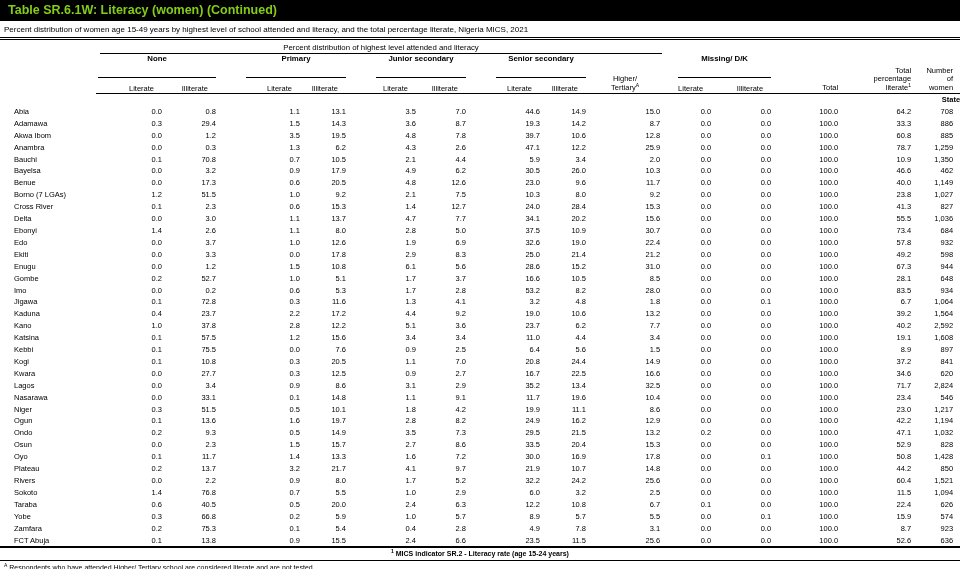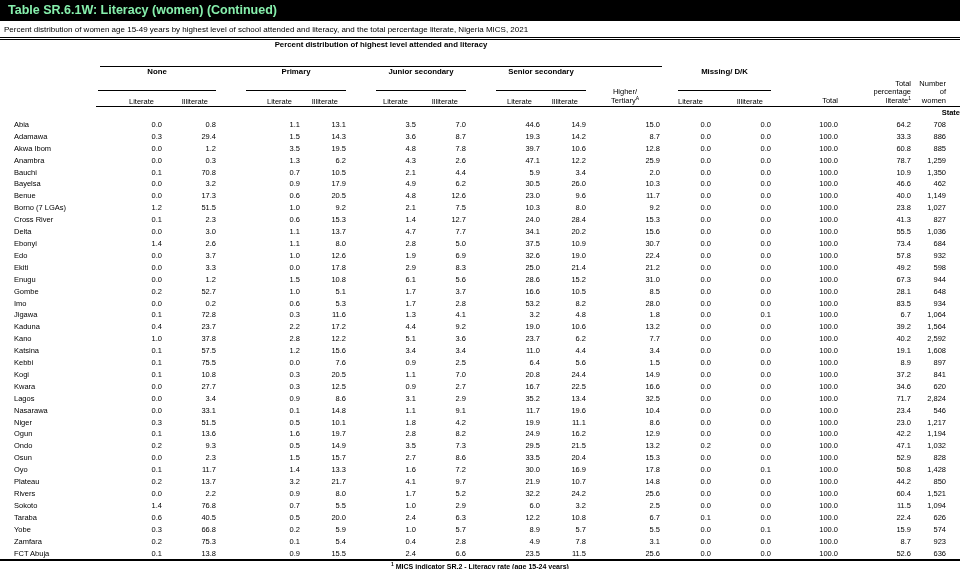--- a/index.html
+++ b/index.html
@@ -2,53 +2,53 @@
 <html><head>
 <meta charset="utf-8">
 <style>
   html,body{margin:0;padding:0;background:#ffffff;}
   body{
     width:960px;height:569px;overflow:hidden;
     font-family:"Liberation Sans","DejaVu Sans",sans-serif;
     color:#000;
   }
   .titlebar{
-    background:#000;color:#86efac;height:21px;line-height:21px;
+    background:#000;color:#84cc16;height:21px;line-height:21px;
     font-size:12.5px;font-weight:bold;padding-left:8px;
   }
   .subtitle{
     font-size:8px;line-height:11px;padding:3px 0 2px 4px;
     border-bottom:1.5px solid #000;
   }
   table{
     width:960px;border-collapse:collapse;table-layout:fixed;
     margin-top:1px;border-top:1px solid #000;border-bottom:2.5px solid #000;
   }
   th,td{padding:0;font-weight:normal;font-size:7.5px;white-space:nowrap;overflow:hidden;}
   thead th{vertical-align:bottom;}
   .spanner-cell{height:14px;}
   .spanner-cell .gline{
-    display:block;text-align:center;font-weight:bold;font-size:7.8px;
-    border-bottom:1px solid #000;padding-bottom:17px;margin-left:4px;
+    display:block;text-align:center;font-weight:normal;font-size:7.8px;
+    border-bottom:1px solid #000;padding-bottom:1px;margin-left:4px;
   }
   .group-row th{height:17px;}
   .group .gline{
     display:block;text-align:center;font-weight:bold;font-size:7.8px;
     border-bottom:1px solid #000;padding-bottom:14px;margin:0 2px;
   }
   .group.inset .gline{margin-left:28px;}
   .group.inset-sm .gline{margin-left:16px;}
   .sub-row th{height:15px;}
   .sub-h{text-align:right;padding-right:10px;font-size:7.5px;}
   .hb{border-bottom:1.5px solid #000;}
   .v-bot{vertical-align:bottom;text-align:right;line-height:8.5px;padding-bottom:1px;}
   .higher-h{vertical-align:bottom;text-align:center;line-height:8.5px;padding-bottom:1px;}
   sup{font-size:5px;vertical-align:super;line-height:0;}
   .num{text-align:right;padding-right:2px;}
-  .last{padding-right:14px;}
+  .last{padding-right:7px;}
   tbody td{height:11.9px;line-height:11.9px;}
   .sect{font-weight:bold;padding-left:5px;text-align:right;}
   .state-cell{padding-left:14px;}
   .fnote1{
     font-size:7px;font-weight:bold;text-align:center;
     padding:1px 0 2px 0;border-bottom:1px solid #000;line-height:9px;
   }
   .fnote2{font-size:7px;padding:2px 0 0 4px;line-height:9px;}
 </style>
 </head>

